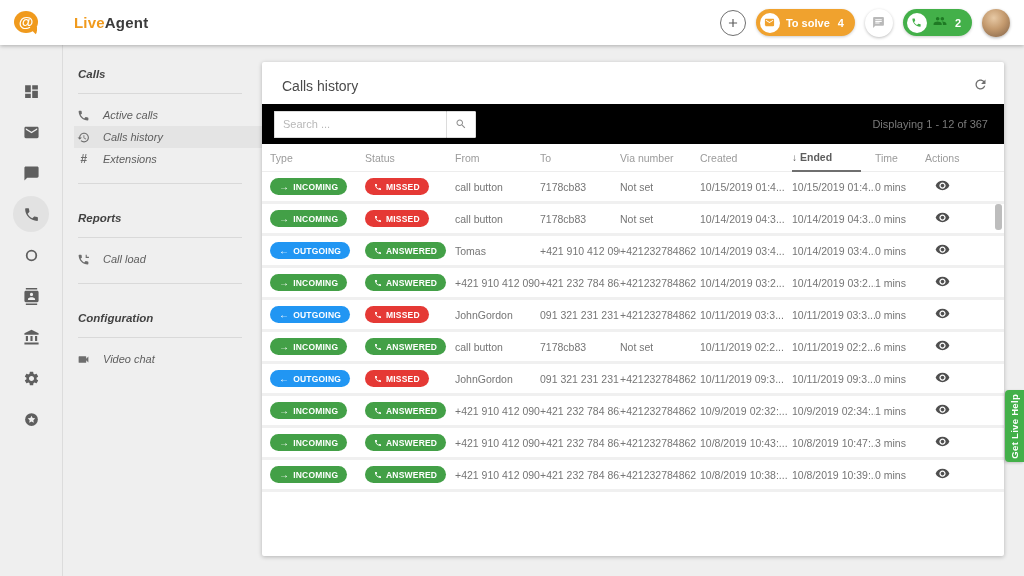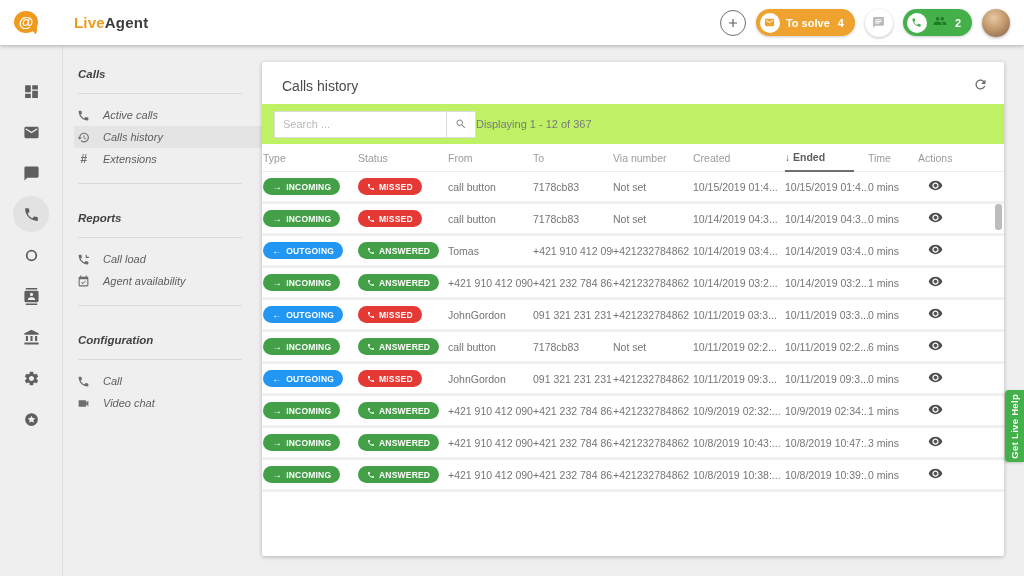--- a/index.html
+++ b/index.html
@@ -73,34 +73,34 @@
   .refresh-btn { background:none; border:none; cursor:pointer; }
   .refresh-btn svg { width:15px; height:15px; fill:#6f6f6f; }
   .tabs { height:34px; display:flex; align-items:stretch; border-bottom:1px solid #e6e6e6;
     padding-left:10px; gap:4px; }
   .tab { display:flex; align-items:center; gap:5px; padding:0 14px; font-size:11px; color:#7c7c7c;
     cursor:pointer; position:relative; letter-spacing:.3px; }
   .tab.active { color:#555; }
   .tab.active::after { content:""; position:absolute; left:8px; right:8px; bottom:0; height:3px;
     background:#f0a22e; }
   .tab svg { width:12px; height:12px; fill:#8a8a8a; }
-  .toolbar { height:40px; background:#bef264; display:flex; align-items:center;
-    justify-content:flex-start; padding:0 16px 0 12px; }
+  .toolbar { height:40px; background:#000000; display:flex; align-items:center;
+    justify-content:space-between; padding:0 16px 0 12px; }
   .searchwrap { display:flex; }
   .search-input { width:172px; height:27px; border:1px solid #dcdcdc; border-right:none; background:#fff;
     padding:0 8px; font-size:11px; color:#555; outline:none; border-radius:1px 0 0 1px; }
   .search-input::placeholder { color:#b8b8b8; }
   .search-btn { width:30px; height:27px; border:1px solid #dcdcdc; background:#fff; cursor:pointer;
     display:flex; align-items:center; justify-content:center; border-radius:0 1px 1px 0; }
   .search-btn svg { width:12px; height:12px; fill:#8b8b8b; }
   .displaying { font-size:11px; color:#7a7a7a; }
 
   
   .tgrid { display:grid; grid-template-columns:95px 90px 85px 80px 80px 92px 83px 50px 60px;
-    align-items:center; padding-left:1px; }
+    align-items:center; padding-left:8px; }
   .thead { height:28px; border-bottom:1px solid #ededed; background:#fff; }
   .th { font-size:10.5px; color:#9b9b9b; white-space:nowrap; }
   .th-sorted { color:#5d5d5d; font-weight:bold; position:relative; height:28px;
     display:flex; align-items:center; gap:3px; border-bottom:2px solid #6f6f6f; margin-right:14px; }
   .sort-arrow { font-size:10px; color:#5d5d5d; }
   .tbody { }
   .trow { height:32px; background:#fff; border-bottom:3px solid #f0f0f0; cursor:pointer; }
   .td { font-size:10.5px; color:#757575; white-space:nowrap; overflow:hidden; }
   .badge { display:inline-flex; align-items:center; gap:4px; height:17px; padding:0 9px;
     border-radius:9px; color:#fff; font-size:8.5px; font-weight:bold; letter-spacing:.2px; }
@@ -250,42 +250,26 @@
   <div class="nav-div"></div>
 
   <div class="nav-item">
     <span class="nav-ic">
         <svg viewBox="0 0 24 24">
           <path d="M6.62 10.79c1.44 2.83 3.76 5.15 6.59 6.59l2.2-2.2c.27-.27.67-.36 1.02-.24 1.12.37 2.33.57 3.57.57.55 0 1 .45 1 1V20c0 .55-.45 1-1 1-9.39 0-17-7.61-17-17 0-.55.45-1 1-1h3.5c.55 0 1 .45 1 1 0 1.25.2 2.45.57 3.57.11.35.03.74-.25 1.02l-2.2 2.2zM16 3h2v4h4v2h-6z"></path>
         </svg>
       </span>
     <span class="nav-label">Call load</span>
   </div>
-  <div class="nav-item">
-    <span class="nav-ic">
-        <svg viewBox="0 0 24 24">
-          <path d="M16.53 11.06 15.47 10l-4.88 4.88-2.12-2.12-1.06 1.06L10.59 17l5.94-5.94zM19 3h-1V1h-2v2H8V1H6v2H5c-1.11 0-1.99.9-1.99 2L3 19c0 1.1.89 2 2 2h14c1.1 0 2-.9 2-2V5c0-1.1-.9-2-2-2zm0 16H5V8h14v11z"></path>
-        </svg>
-      </span>
-    <span class="nav-label">Agent availability</span>
-  </div>
 
   <div class="nav-div"></div>
   <div class="nav-sec-gap"></div>
   <div class="nav-title">Configuration</div>
   <div class="nav-div"></div>
 
-  <div class="nav-item">
-    <span class="nav-ic">
-        <svg viewBox="0 0 24 24">
-          <path d="M6.62 10.79c1.44 2.83 3.76 5.15 6.59 6.59l2.2-2.2c.27-.27.67-.36 1.02-.24 1.12.37 2.33.57 3.57.57.55 0 1 .45 1 1V20c0 .55-.45 1-1 1-9.39 0-17-7.61-17-17 0-.55.45-1 1-1h3.5c.55 0 1 .45 1 1 0 1.25.2 2.45.57 3.57.11.35.03.74-.25 1.02l-2.2 2.2z"></path>
-        </svg>
-      </span>
-    <span class="nav-label">Call</span>
-  </div>
   <div class="nav-item">
     <span class="nav-ic">
         <svg viewBox="0 0 24 24">
           <path d="M17 10.5V7c0-.55-.45-1-1-1H4c-.55 0-1 .45-1 1v10c0 .55.45 1 1 1h12c.55 0 1-.45 1-1v-3.5l4 4v-11l-4 4z"></path>
         </svg>
       </span>
     <span class="nav-label">Video chat</span>
   </div>
 </div>
 

